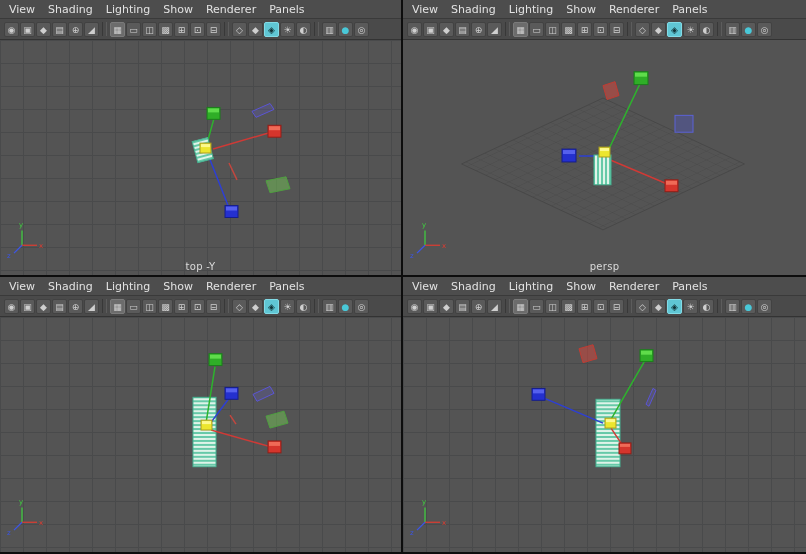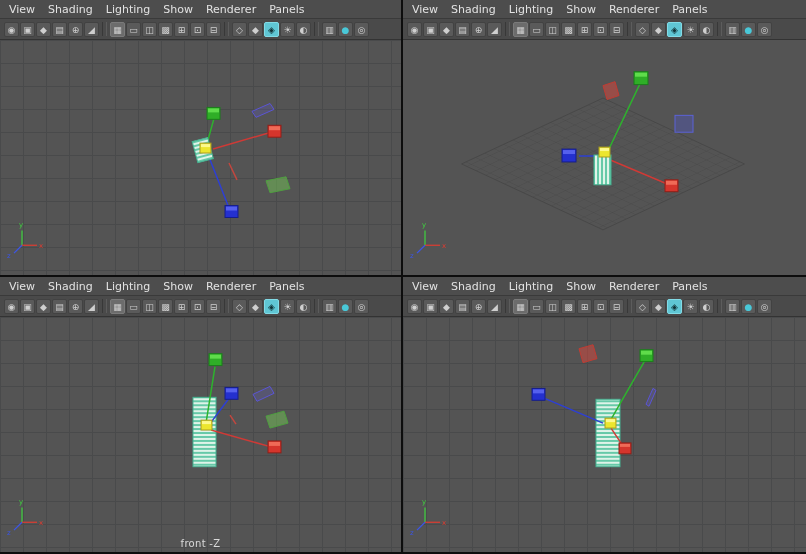--- a/index.html
+++ b/index.html
@@ -96,20 +96,21 @@
         </g>
         <g transform="translate(22,207)">
           <line x1="0" y1="0" x2="0" y2="-15" stroke="#3fd43f" stroke-width="1.2"></line>
           <line x1="0" y1="0" x2="15" y2="0" stroke="#e03b30" stroke-width="1.2"></line>
           <line x1="0" y1="0" x2="-8" y2="8" stroke="#3b55e8" stroke-width="1.2"></line>
           <text x="-3" y="-18" font-size="7" fill="#3fd43f">y</text>
           <text x="17" y="3" font-size="7" fill="#e03b30">x</text>
           <text x="-15" y="13" font-size="7" fill="#3b55e8">z</text>
         </g>
       </svg>
+      <div class="vp-label">top -Y</div>
     </div>
   </div>
 
   <div class="panel">
     <div class="menubar">
         <span class="menu-item">View</span>
         <span class="menu-item">Shading</span>
         <span class="menu-item">Lighting</span>
         <span class="menu-item">Show</span>
         <span class="menu-item">Renderer</span>
@@ -179,20 +180,21 @@
         </g>
         <g transform="translate(22,207)">
           <line x1="0" y1="0" x2="0" y2="-15" stroke="#3fd43f" stroke-width="1.2"></line>
           <line x1="0" y1="0" x2="15" y2="0" stroke="#e03b30" stroke-width="1.2"></line>
           <line x1="0" y1="0" x2="-8" y2="8" stroke="#3b55e8" stroke-width="1.2"></line>
           <text x="-3" y="-18" font-size="7" fill="#3fd43f">y</text>
           <text x="17" y="3" font-size="7" fill="#e03b30">x</text>
           <text x="-15" y="13" font-size="7" fill="#3b55e8">z</text>
         </g>
       </svg>
+      <div class="vp-label">persp</div>
     </div>
   </div>
 
   <div class="panel">
     <div class="menubar">
         <span class="menu-item">View</span>
         <span class="menu-item">Shading</span>
         <span class="menu-item">Lighting</span>
         <span class="menu-item">Show</span>
         <span class="menu-item">Renderer</span>
@@ -258,21 +260,20 @@
         </g>
         <g transform="translate(22,207)">
           <line x1="0" y1="0" x2="0" y2="-15" stroke="#3fd43f" stroke-width="1.2"></line>
           <line x1="0" y1="0" x2="15" y2="0" stroke="#e03b30" stroke-width="1.2"></line>
           <line x1="0" y1="0" x2="-8" y2="8" stroke="#3b55e8" stroke-width="1.2"></line>
           <text x="-3" y="-18" font-size="7" fill="#3fd43f">y</text>
           <text x="17" y="3" font-size="7" fill="#e03b30">x</text>
           <text x="-15" y="13" font-size="7" fill="#3b55e8">z</text>
         </g>
       </svg>
-      <div class="vp-label">front -Z</div>
     </div>
   </div>
 
   <div class="panel">
     <div class="menubar">
         <span class="menu-item">View</span>
         <span class="menu-item">Shading</span>
         <span class="menu-item">Lighting</span>
         <span class="menu-item">Show</span>
         <span class="menu-item">Renderer</span>

